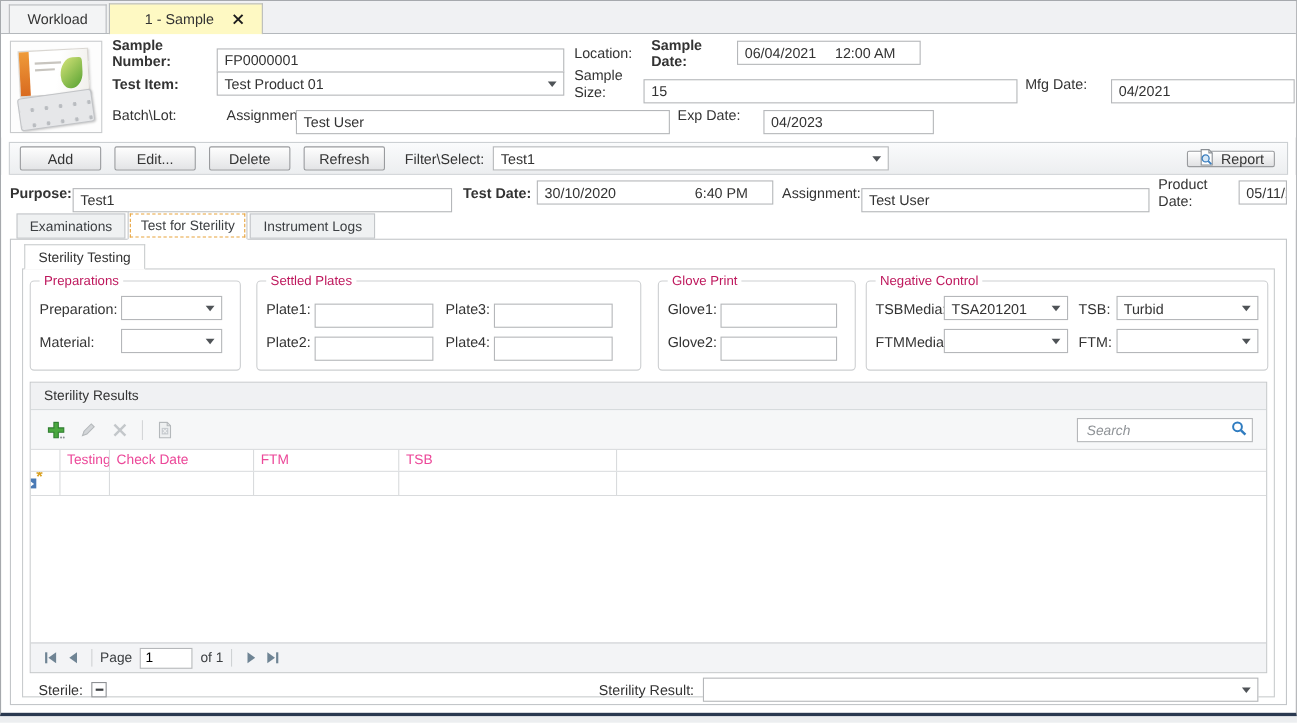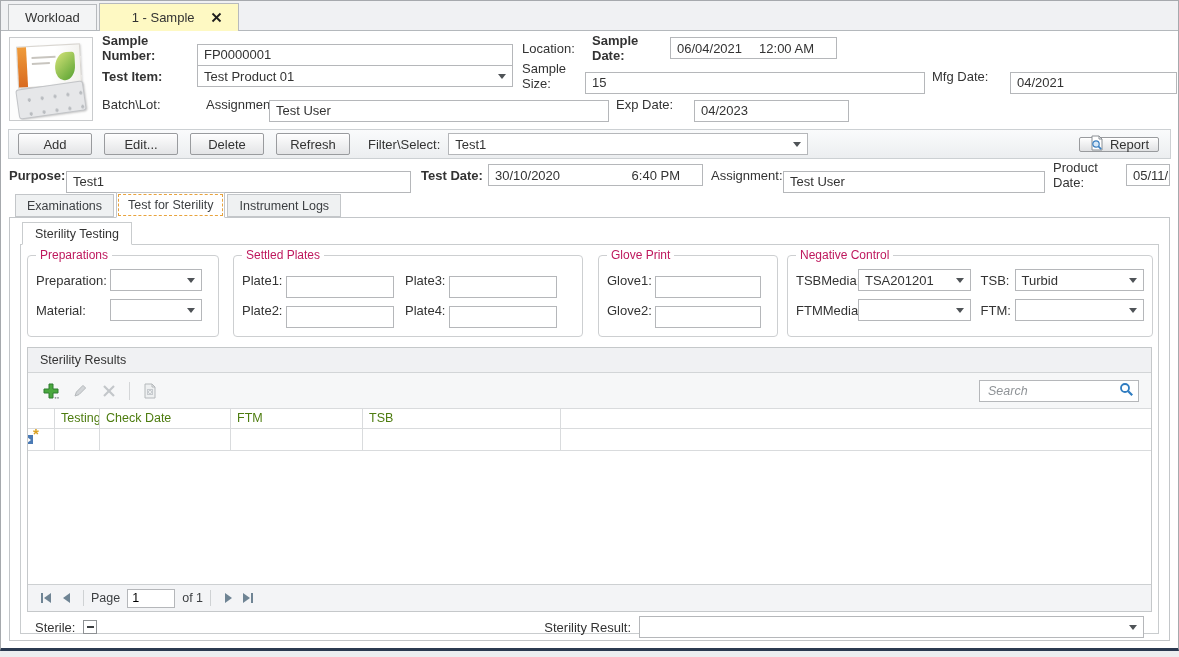--- a/index.html
+++ b/index.html
@@ -60,21 +60,21 @@
   .g-row{ display:flex; align-items:center; height:22px; margin-bottom:8px; }
   
   .results{ margin-top:10px; border:1px solid #c5c8ca; height:265px; display:flex; flex-direction:column; background:#fff; }
   .res-title{ height:25px; flex:none; background:#f0f1f3; border-bottom:1px solid #d2d5d7; line-height:24px; padding-left:12px; font-size:12.5px; color:#333; }
   .res-toolbar{ height:35px; flex:none; background:#f6f7f8; display:flex; align-items:center; padding:0 12px; }
   .tool-ic{ display:inline-flex; align-items:center; justify-content:center; width:22px; height:22px; margin-right:7px; cursor:default; }
   .tb-sep{ width:1px; height:18px; background:#d4d6d8; margin:0 8px 0 2px; }
   .searchbox{ margin-left:auto; width:160px; height:22px; border:1px solid #b5b7ba; background:#fff; display:flex; align-items:center; padding:0 4px 0 8px; }
   .searchbox input{ border:none; outline:none; flex:1; min-width:0; font-family:"Liberation Sans",sans-serif; font-size:12.5px; color:#333; }
   .searchbox input::placeholder{ font-style:italic; color:#8f9397; }
-  .grid-head{ display:flex; flex:none; height:21px; border-top:1px solid #d9dbdd; border-bottom:1px solid #d9dbdd; background:#fff; font-size:12.5px; color:#4d7c0f; }
+  .grid-head{ display:flex; flex:none; height:21px; border-top:1px solid #d9dbdd; border-bottom:1px solid #d9dbdd; background:#fff; font-size:12.5px; color:#ec4899; }
   .gc{ border-right:1px solid #d9dbdd; padding:2px 0 0 6px; overflow:hidden; white-space:nowrap; flex:none; }
   .grid-newrow{ display:flex; flex:none; height:22px; border-bottom:1px solid #d9dbdd; background:#fff; }
   .grid-body{ flex:1; background:#fff; }
   .nr-ind{ position:relative; width:16px; height:15px; margin:3px 0 0 5px; }
   .nr-ind .star{ position:absolute; top:-4px; left:0; color:#d9a021; font-size:15px; font-weight:bold; }
   .nr-ind .play{ position:absolute; right:0; bottom:0; width:9px; height:9px; background:#4a7ab5; display:flex; align-items:center; justify-content:center; }
   .nr-ind .play i{ width:0; height:0; border-top:3px solid transparent; border-bottom:3px solid transparent; border-left:4px solid #fff; }
   .pager{ height:27px; flex:none; background:#f3f4f6; border-top:1px solid #cdd0d2; display:flex; align-items:center; padding-left:8px; font-size:12.5px; color:#3c3f42; }
   .pg-btn{ width:20px; height:20px; display:inline-flex; align-items:center; justify-content:center; gap:1px; }
   .tri-l{ width:0; height:0; border-top:5px solid transparent; border-bottom:5px solid transparent; border-right:7px solid #6f8494; }

